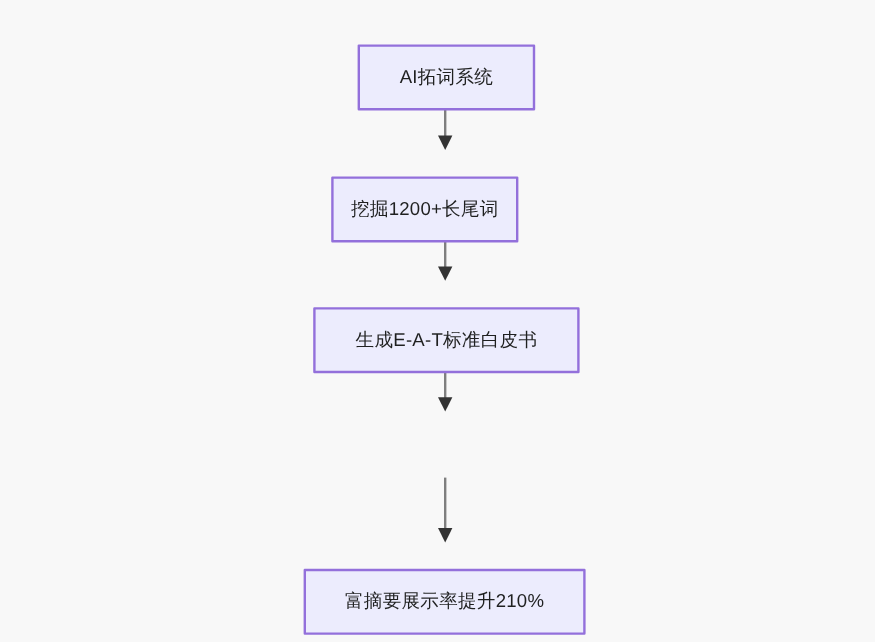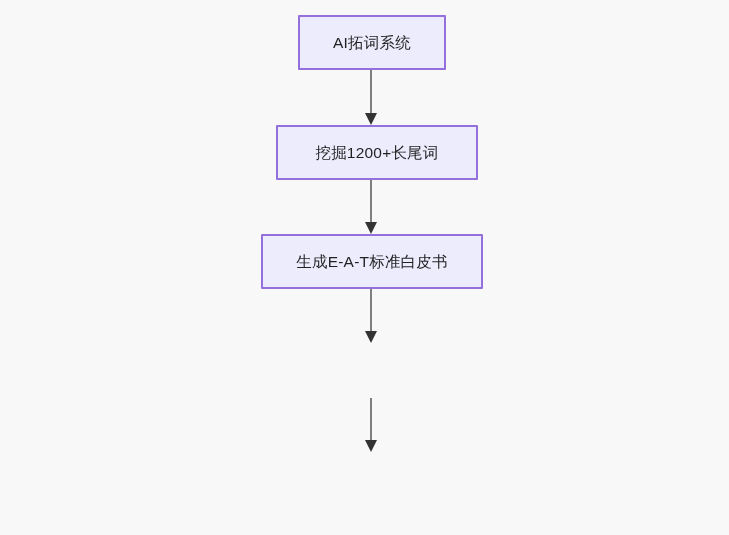--- a/index.html
+++ b/index.html
@@ -26,20 +26,21 @@
     border-radius: 1px;
     display: flex;
     align-items: center;
     justify-content: center;
     color: #1f2020;
     font-size: 15.5px;
     line-height: 1;
     letter-spacing: 0.2px;
     white-space: nowrap;
     z-index: 2;
+    margin-top: 22px;
   }
   .node-label {
     display: block;
   }
   .edge {
     position: absolute;
     z-index: 1;
     overflow: visible;
   }
   .edge-line {
@@ -74,23 +75,26 @@
 
   <svg class="edge" style="left:361px; top:398px; width:20px; height:54px;" viewBox="0 0 20 54">
     <line class="edge-line" x1="10" y1="0" x2="10" y2="46"></line>
     <polygon class="edge-arrow" points="10,54 4,42 16,42"></polygon>
   </svg>
 
   <div class="node" style="left:298px; top:15px; width:148px; height:55px;">
     <span class="node-label">AI拓词系统</span>
   </div>
 
-  <div class="node" style="left:276px; top:125px; width:202px; height:55px;">
+  <div class="node" style="left:276px; top:125px; width:156px; height:55px;">
     <span class="node-label">挖掘1200+长尾词</span>
   </div>
 
   <div class="node" style="left:261px; top:234px; width:222px; height:55px;">
     <span class="node-label">生成E-A-T标准白皮书</span>
   </div>
 
 
+  <div class="node" style="left:253px; top:452px; width:235px; height:55px;">
+    <span class="node-label">富摘要展示率提升210%</span>
+  </div>
 
 </div>
 
 </body></html>

